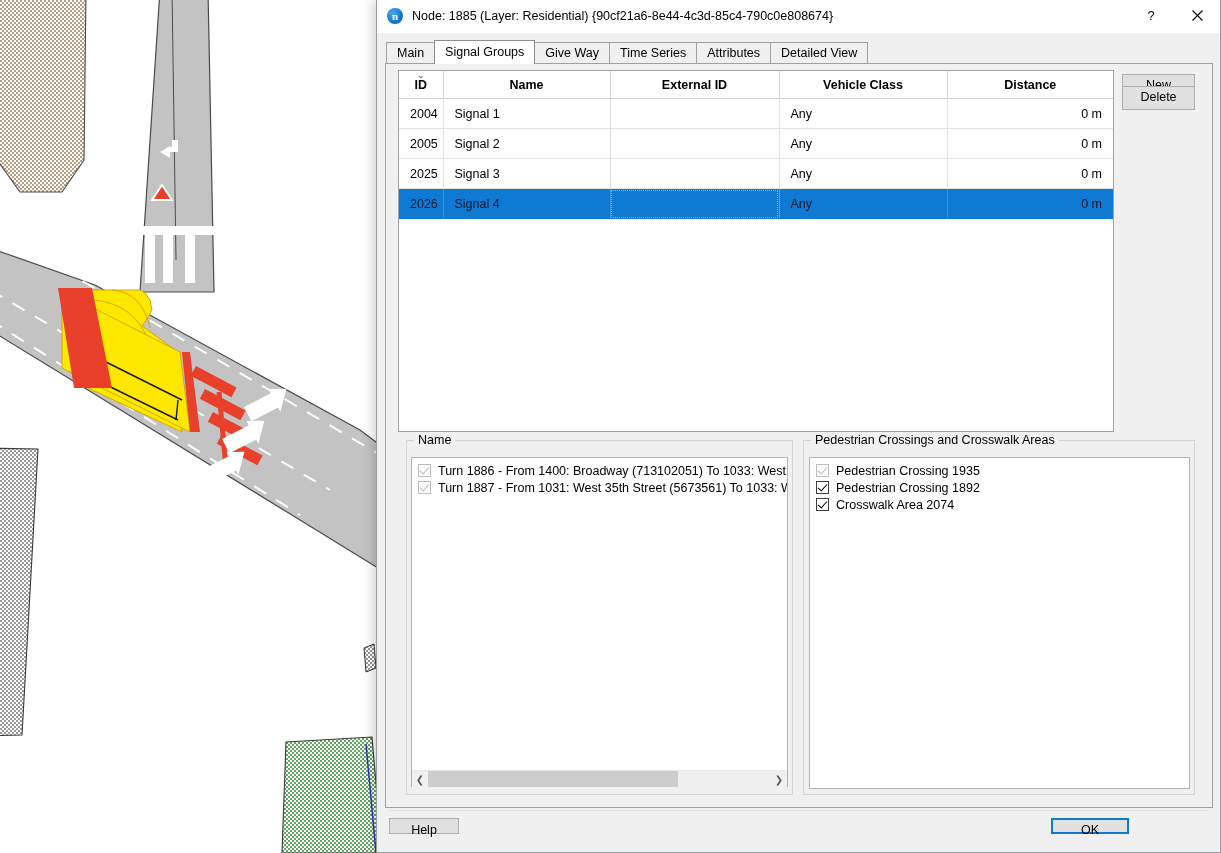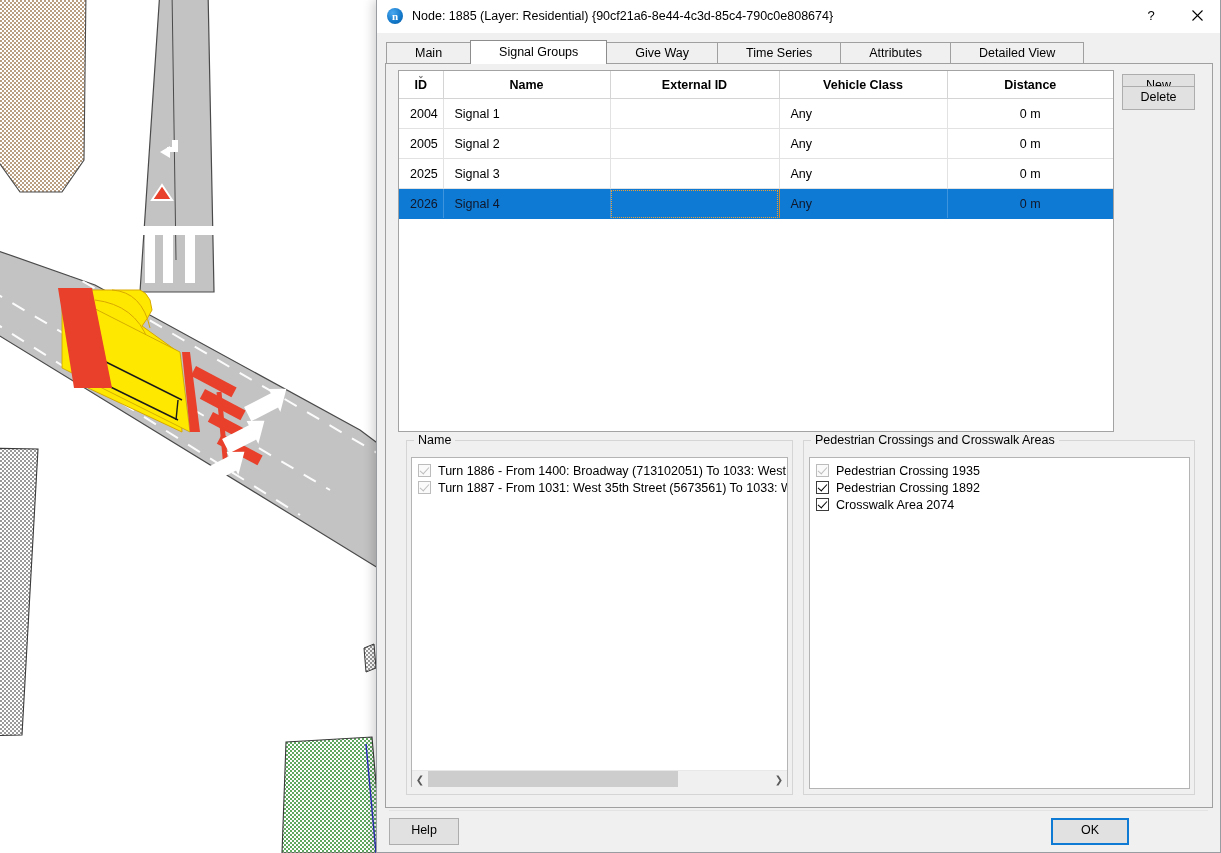--- a/index.html
+++ b/index.html
@@ -76,21 +76,21 @@
   #tabstrip {
     position: absolute;
     left: 9px; top: 41px;
     display: flex;
     align-items: flex-end;
     height: 23px;
   }
   .tab {
     height: 21px;
     line-height: 21px;
-    padding: 0 28px;
+    padding: 0 10px;
     font-size: 12.5px;
     color: #000;
     background: #f0f0f0;
     border: 1px solid #a0a0a0;
     border-bottom: none;
     margin-right: -1px;
     position: relative;
     white-space: nowrap;
     cursor: default;
   }
@@ -144,21 +144,21 @@
     height: 29px;
     border-right: 1px solid #e2e2e2;
     border-bottom: 1px solid #e2e2e2;
     padding: 0 11px;
     color: #000;
     white-space: nowrap;
     overflow: hidden;
   }
   table.sg td:last-child { border-right: none; }
   td.c-id { text-align: right; padding-right: 6px; }
-  td.c-dist { text-align: center; padding-right: 9px; }
+  td.c-dist { text-align: right; padding-right: 9px; }
   tr.selected td { background: #0f7ad4; color: #0f172a; border-right-color: #3e94dd; border-bottom-color: #0f7ad4; }
   tr.selected td.focus-cell {
     outline: 1px dotted #f0a030;
     outline-offset: -2px;
     border-right-color: #c98a33;
     border-left: 1px solid #c98a33;
   }
   #sort-caret {
     position: absolute;
     top: 1px; left: 50%;
@@ -265,21 +265,21 @@
   #sb-track { position: relative; flex: 1; height: 16px; background: #f0f0f0; }
   #sb-thumb {
     position: absolute; left: 0; top: 0;
     width: 73%; height: 16px;
     background: #cdcdcd;
   }
 
   
   .btmbtn {
     position: absolute;
-    height: 27px;
+    height: 16px;
     background: #e1e1e1;
     border: 1px solid #adadad;
     font-size: 12.5px;
     color: #000;
     box-sizing: border-box;
     text-align: center;
     line-height: 22px;
     cursor: default;
   }
   #btn-help { left: 389px; top: 818px; width: 70px; }

